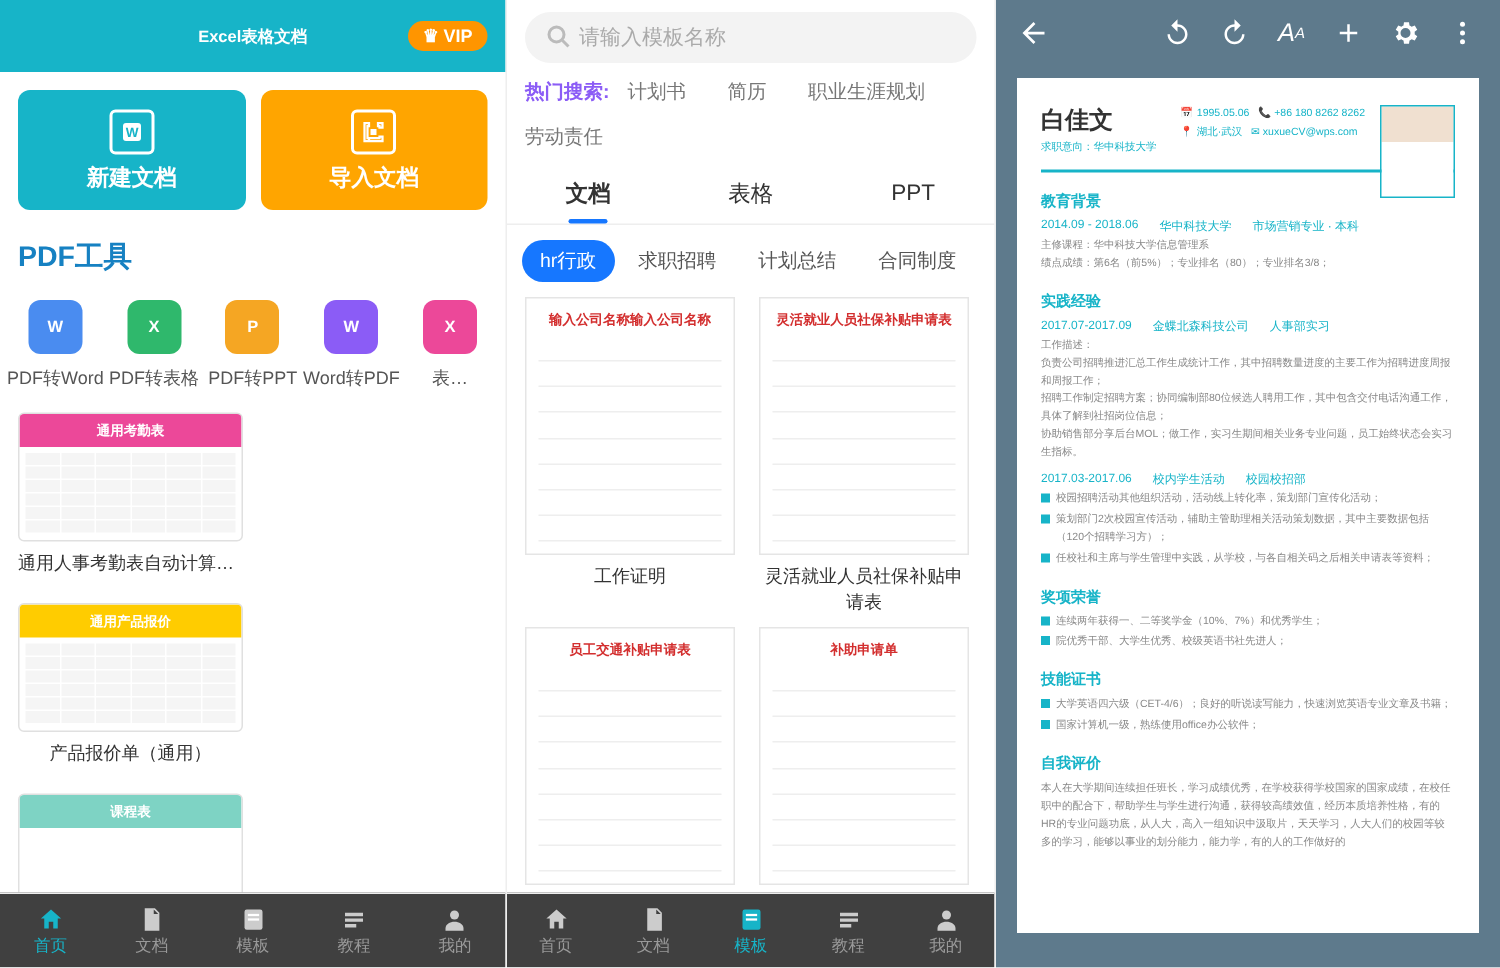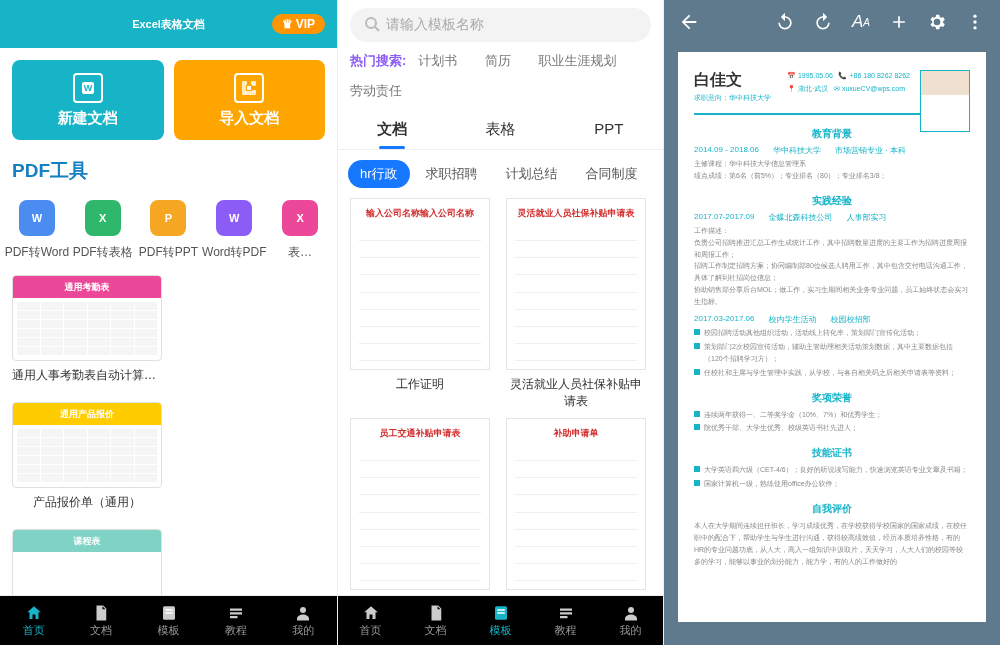--- a/index.html
+++ b/index.html
@@ -54,28 +54,28 @@
     .topbar3 { height: 44px; background: #5e7a8c; display: flex; align-items: center; padding: 0 6px; color: #fff; }
     .tb-btn { width: 38px; height: 44px; display: flex; align-items: center; justify-content: center; font-size: 20px; }
     .tb-spacer { flex: 1; }
     .resume-page { margin: 8px 14px; background: #fff; height: 570px; padding: 18px 16px; font-size: 8px; color: #555; position: relative; }
     .resume-head { display: flex; justify-content: space-between; }
     .resume-name { font-size: 16px; font-weight: 700; color: #333; }
     .resume-line { color: #17b4c8; font-size: 7px; margin-top: 2px; }
     .resume-photo { width: 50px; height: 62px; border: 1px solid #17b4c8; background: linear-gradient(180deg, #f0e0d0 40%, #fff 40%); position: absolute; right: 16px; top: 18px; }
     .resume-sep { height: 2px; background: #17b4c8; margin: 10px 0 8px; }
     .resume-section { margin-top: 12px; }
-    .resume-st { color: #17b4c8; font-size: 10px; font-weight: 600; margin-bottom: 4px; text-align: center; }
+    .resume-st { color: #17b4c8; font-size: 10px; font-weight: 600; margin-bottom: 4px; }
     .resume-row { display: flex; gap: 14px; color: #17b4c8; font-size: 8px; margin-bottom: 2px; }
     .resume-body { font-size: 7px; color: #888; line-height: 1.7; }
     .bullet { display: flex; gap: 4px; margin-bottom: 2px; }
     .bullet::before { content: ''; width: 6px; height: 6px; background: #17b4c8; margin-top: 2px; flex-shrink: 0; }
     
     
-    .bottom-nav { position: absolute; bottom: 0; left: 0; right: 0; height: 50px; background: #000000; border-top: 1px solid #eee; display: flex; }
+    .bottom-nav { position: absolute; bottom: 0; left: 0; right: 0; height: 50px; background: #404040; border-top: 1px solid #eee; display: flex; }
     .nav-item { flex: 1; display: flex; flex-direction: column; align-items: center; justify-content: center; gap: 1px; font-size: 11px; color: #999; }
     .nav-item.active { color: #17b4c8; }
     .nav-icon { width: 20px; height: 18px; display: flex; align-items: center; justify-content: center; }
     .panel1 .content, .panel2 .content { height: calc(100% - 50px); overflow: hidden; }
     
     .thumb-hdr { height: 22px; color: #fff; font-size: 9px; display: flex; align-items: center; justify-content: center; font-weight: 600; }
     .tbl-grid { display: grid; grid-template-columns: repeat(6, 1fr); grid-auto-rows: 8px; gap: 1px; padding: 4px; }
     .tbl-cell { background: #f5f5f5; }
   </style>
 </head>

